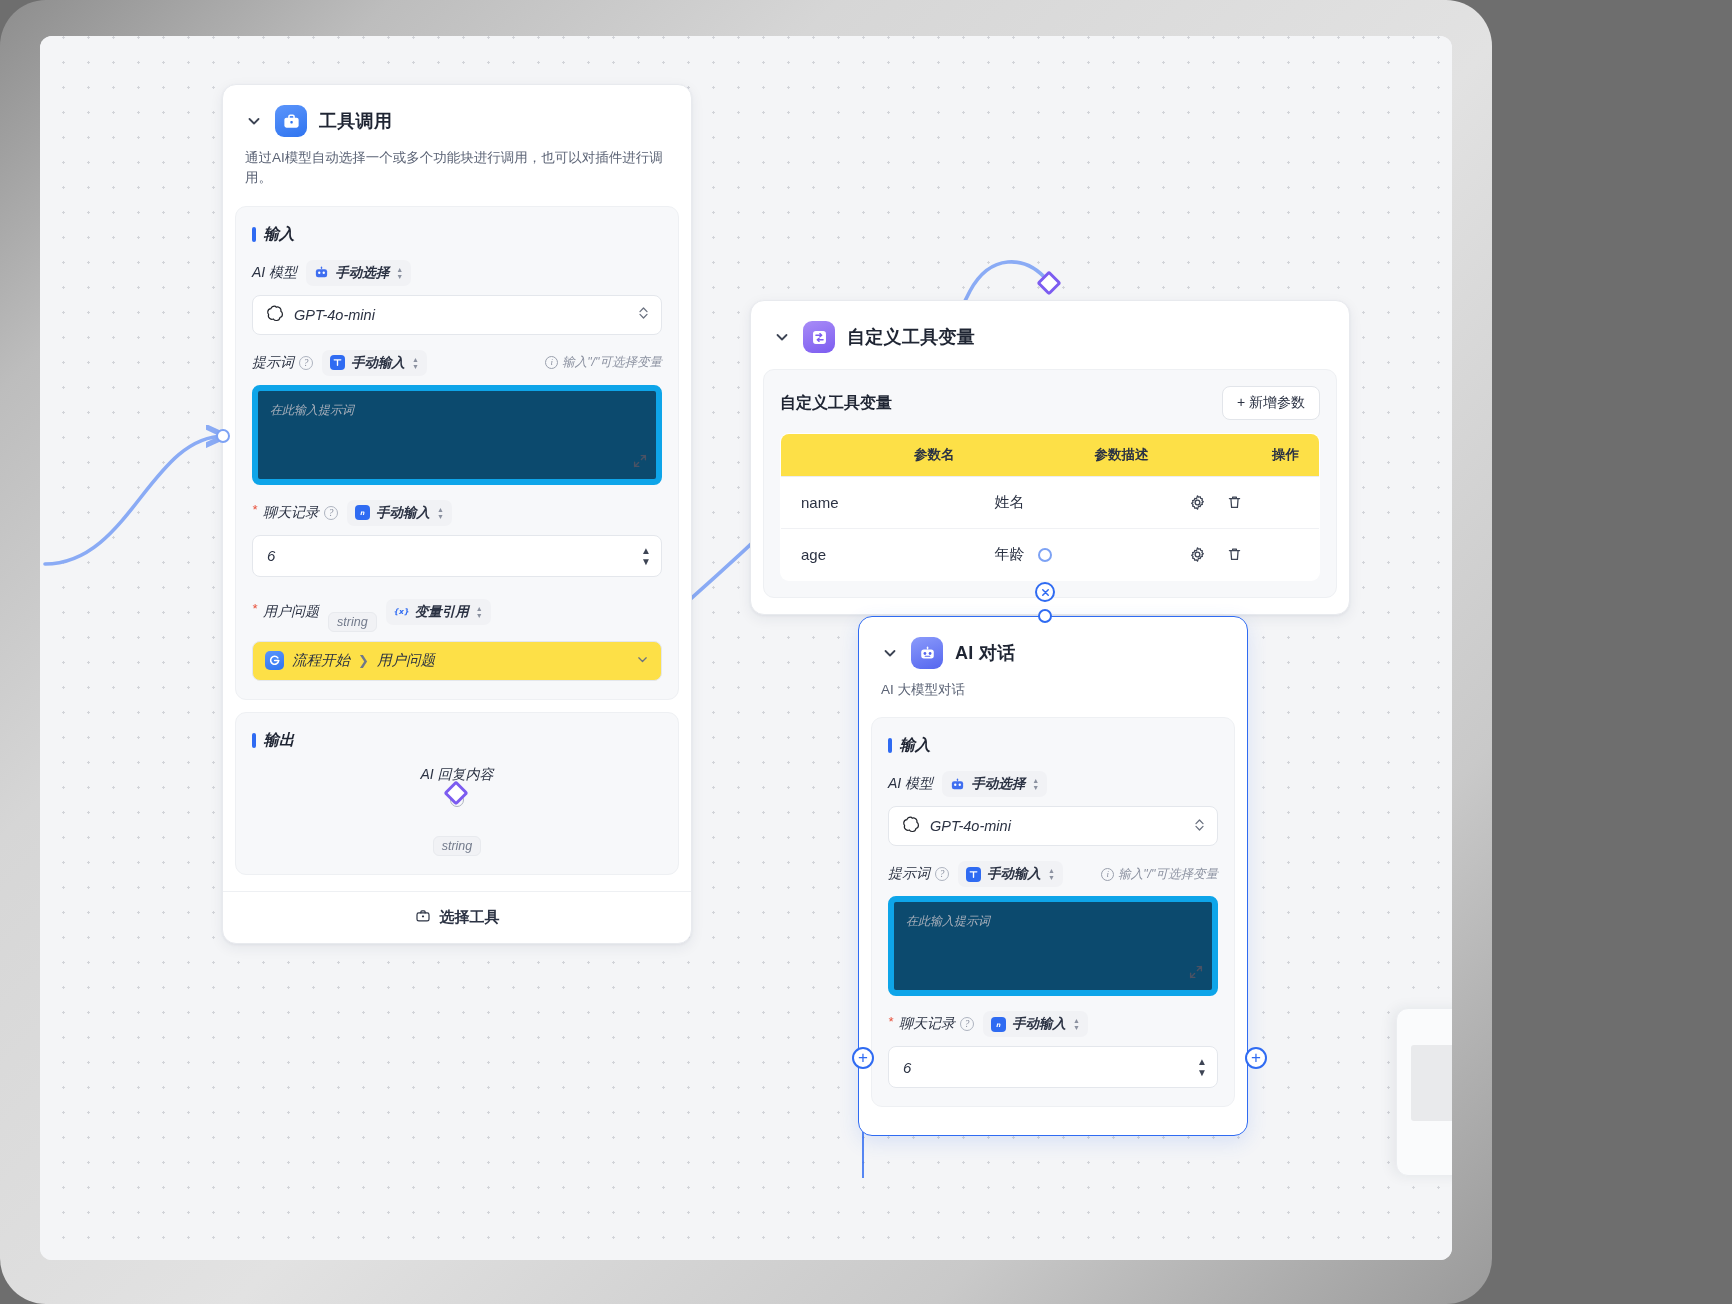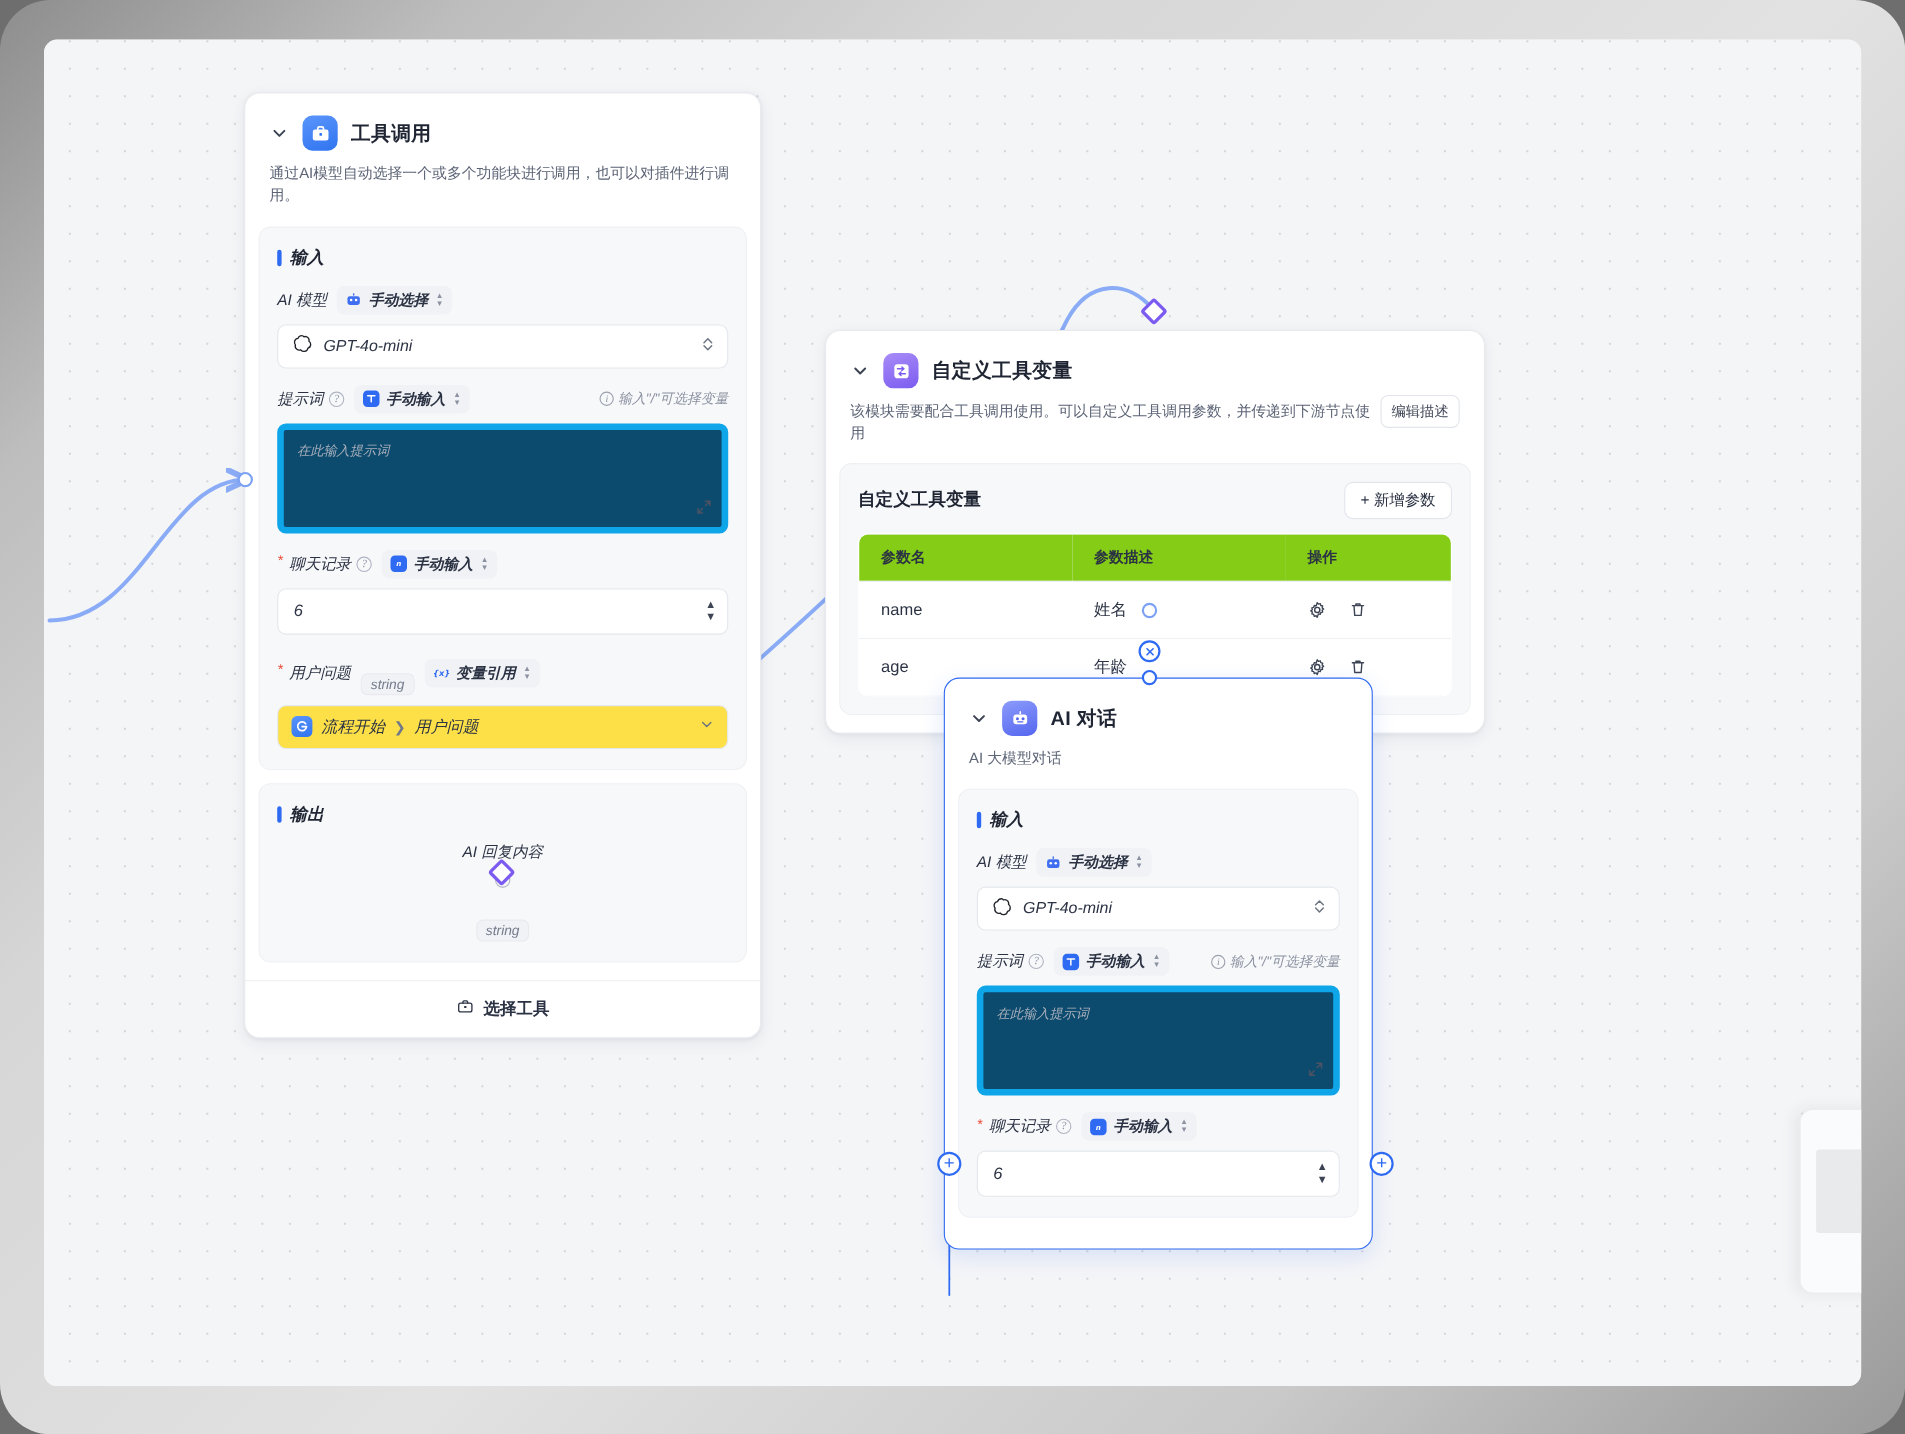--- a/index.html
+++ b/index.html
@@ -6,21 +6,21 @@
   html, body {
     width: 1732px; height: 1304px;
     background: #6e6e6e;
     font-family: "Liberation Sans", "DejaVu Sans", sans-serif;
     overflow: hidden;
   }
 
   
   .device-frame {
     position: absolute;
-    left: 0; top: 0; width: 1732px; height: 1304px;
+    left: 0; top: 0; width: 1492px; height: 1304px;
     background: linear-gradient(135deg,#8d8d8d 0%, #bdbdbd 14%, #d6d6d6 30%, #e2e2e2 55%, #c9c9c9 80%, #9a9a9a 100%);
     border-radius: 46px;
     padding: 36px 40px 44px 40px;
   }
   .screen {
     position: relative;
     width: 100%; height: 100%;
     background: #f4f5f7;
     border-radius: 12px;
     overflow: hidden;
@@ -197,21 +197,21 @@
   .panel-head { display: flex; align-items: center; margin-bottom: 13px; }
   .panel-title { font-size: 16px; font-weight: 700; color: #1f2533; }
   .add-btn {
     margin-left: auto; background: #fff; border: 1px solid #e2e5ea; border-radius: 8px;
     padding: 7px 14px; font-size: 14px; color: #2b3243; cursor: pointer;
     display: flex; align-items: center; gap: 6px;
   }
   table.params { width: 100%; border-collapse: collapse; background: #fff;
                  border: 1px solid #ecedf1; border-radius: 9px; overflow: hidden; }
   table.params thead th {
-    background: #84cc16; text-align: left;
+    background: #fde047; text-align: right;
     font-size: 13.5px; font-weight: 700; color: #2b3243;
     padding: 12px 20px;
     border-bottom: 1px solid #ecedf1;
   }
   table.params tbody td {
     padding: 16px 20px; font-size: 15px; color: #2b3243;
     border-bottom: 1px solid #f0f1f4;
   }
   table.params tbody tr:last-child td { border-bottom: none; }
   .row-actions { display: flex; align-items: center; gap: 20px; color: #3d4454; }
@@ -483,24 +483,20 @@
               </svg>
         </span>
         <span class="node-badge badge-purple">
           <svg width="19" height="19" viewBox="0 0 20 20">
             <rect x="3.2" y="3.2" width="13.6" height="13.6" rx="3" fill="#fff"></rect>
             <path d="M6.2 7.6 H12.2 M10.4 5.9 L12.4 7.6 L10.4 9.3" fill="none" stroke="#7c5cf0" stroke-width="1.4" stroke-linecap="round" stroke-linejoin="round"></path>
             <path d="M13.8 12.4 H7.8 M9.6 10.7 L7.6 12.4 L9.6 14.1" fill="none" stroke="#7c5cf0" stroke-width="1.4" stroke-linecap="round" stroke-linejoin="round"></path>
           </svg>
         </span>
         <span class="node-title">自定义工具变量</span>
-      </div>
-      <div class="node-desc">
-        <span class="txt">该模块需要配合工具调用使用。可以自定义工具调用参数，并传递到下游节点使用</span>
-        <button class="edit-desc-btn">编辑描述</button>
       </div>
     </div>
 
     <div class="panel">
       <div class="panel-head">
         <span class="panel-title">自定义工具变量</span>
         <button class="add-btn">+ 新增参数</button>
       </div>
 
       <table class="params">

